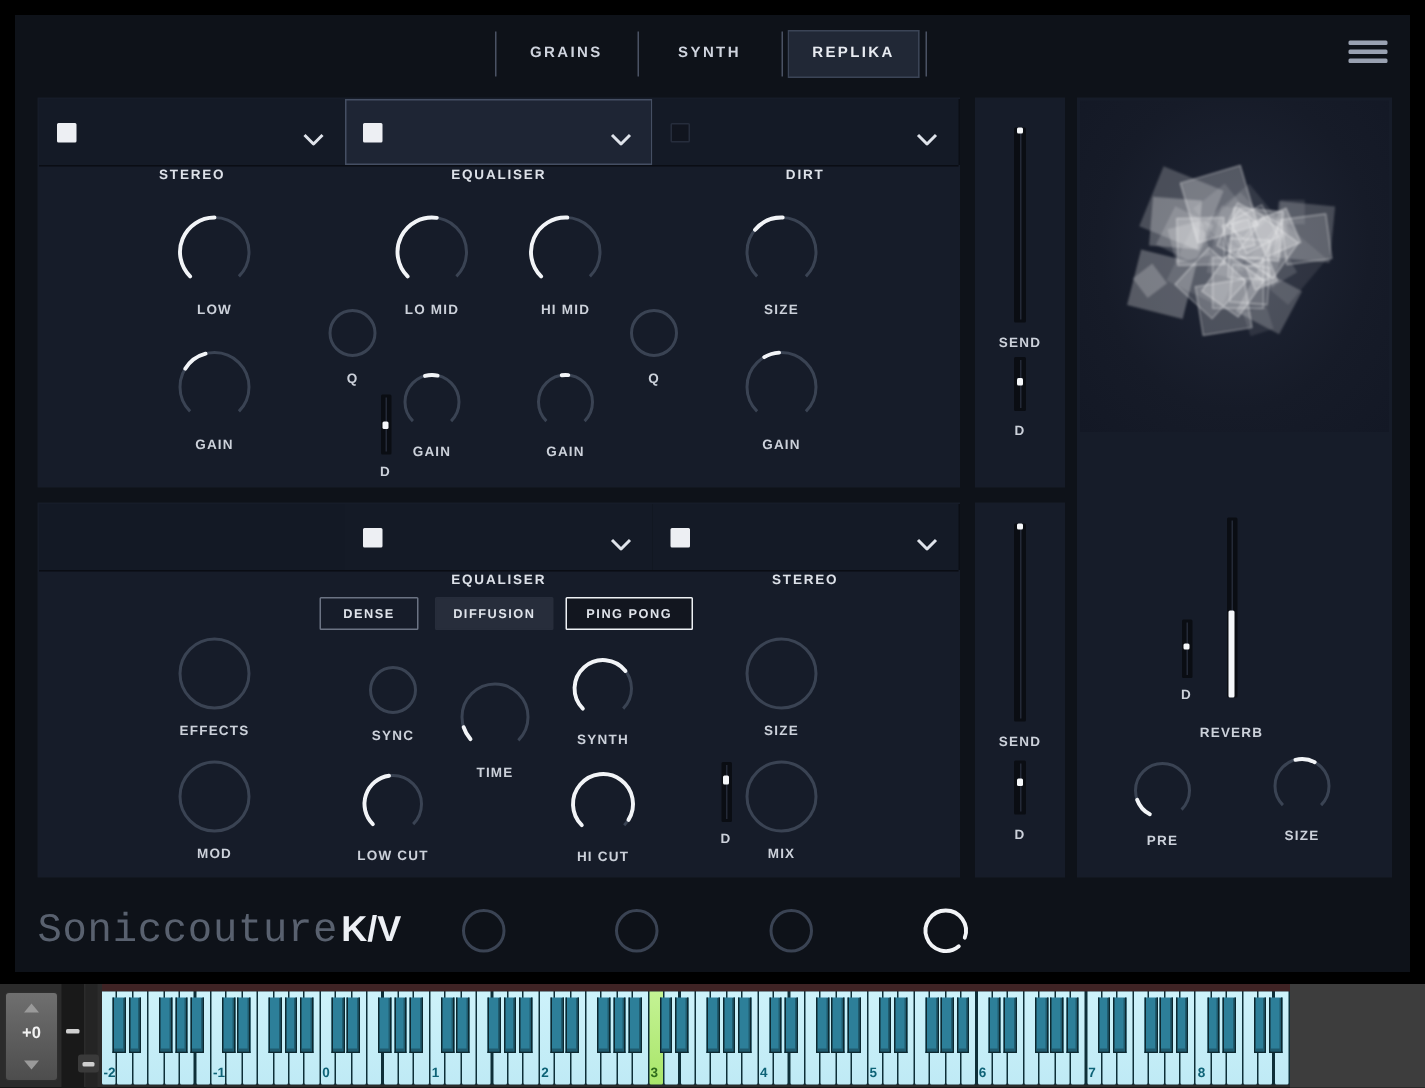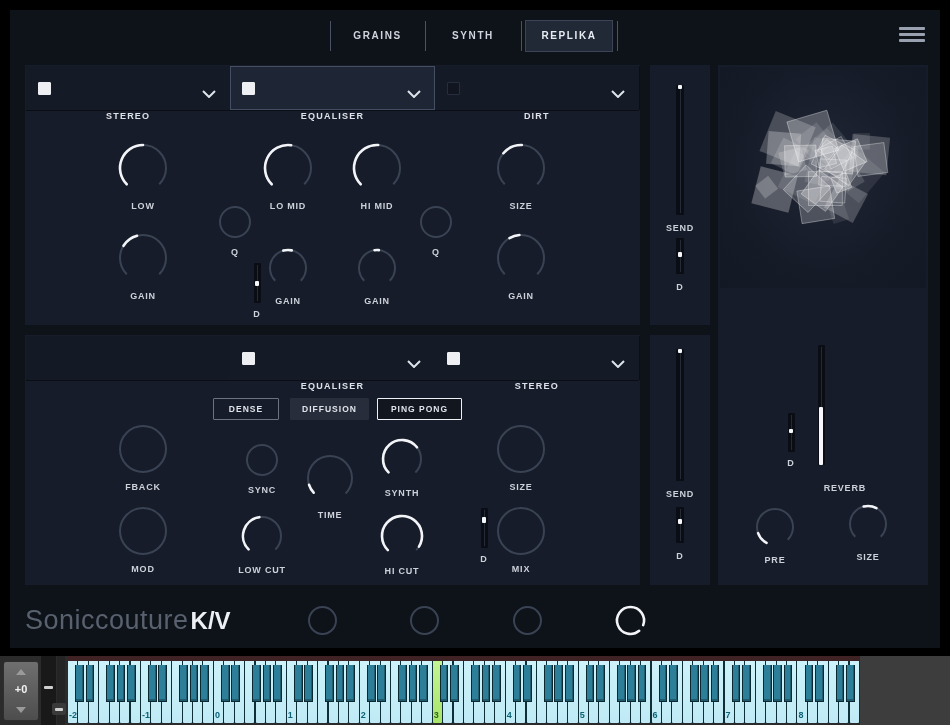--- a/index.html
+++ b/index.html
@@ -41,21 +41,21 @@
   
   #rv-img{position:absolute;left:720px;top:67px;width:206px;height:221px;
     background:radial-gradient(ellipse at 50% 45%, #202636 0%, #161b28 62%, #131825 100%);}
   #rv-select{position:absolute;left:718px;top:290px;width:210px;height:32px;background:#0f141d;
     border-top:1px solid #0a0d13;border-bottom:1px solid #0a0d13;}
   #rv-preset{position:absolute;left:0;right:0;top:11px;text-align:center;font-size:9.5px;
     font-weight:bold;letter-spacing:1.2px;color:#dfe3ea;}
   .nav-chev{position:absolute;top:10px;width:12px;height:12px;}
   
   #brand{position:absolute;left:25px;top:602px;height:36px;line-height:36px;white-space:nowrap;}
-  #brand .b1{font-size:27px;font-weight:300;color:#59616f;letter-spacing:.5px;}
+  #brand .b1{font-size:27px;font-weight:300;color:#59616f;letter-spacing:.5px;font-family:Liberation Mono, monospace;}
   #brand .b2{font-size:24px;font-weight:800;color:#edf0f5;margin-left:2px;}
   #tagline{position:absolute;left:650px;top:608px;width:278px;height:24px;text-align:right;
     font-size:19px;letter-spacing:4.5px;color:#7d8698;white-space:nowrap;}
   #tagline .div{color:#ffffff;font-weight:bold;}
   
   #kb-strip{position:absolute;left:0;top:648px;width:950px;height:77px;background:#2b2b2b;}
   #kb-topline{position:absolute;left:0;top:0;width:950px;height:8px;background:#000;}
   #transpose{position:absolute;left:3px;top:13px;width:34px;height:58px;border-radius:3px;
     background:linear-gradient(#6f6f6f,#4d4d4d);border:1px solid #2e2e2e;}
   #transpose .tri-up{position:absolute;left:12px;top:7px;width:0;height:0;
@@ -412,21 +412,21 @@
       </svg></div>
     <div class="klabel" style="left: 332px; top: 296px; width: 90px; height: 12px; position: absolute;">GAIN</div>
     <div class="knob" style="left: 492px; top: 229px; width: 58px; height: 58px; position: absolute;"><svg width="58" height="58" viewBox="0 0 58 58">
         <path d="M 12.74 45.26 A 23 23 0 1 1 45.26 45.26" stroke="#3a4353" stroke-width="2" fill="none"></path>
         <path d="M 17.50 9.08 A 23 23 0 0 1 27.40 6.06" stroke="#f2f4f7" stroke-width="2.6" fill="none" stroke-linecap="round"></path>
       </svg></div>
     <div class="klabel" style="left: 476px; top: 291px; width: 90px; height: 12px; position: absolute;">GAIN</div>
     <div class="knob" style="left: 114px; top: 420px; width: 58px; height: 58px; position: absolute;"><svg width="58" height="58" viewBox="0 0 58 58">
         <circle cx="29" cy="29" r="23" stroke="#3a4353" stroke-width="2" fill="none"></circle>
       </svg></div>
-    <div class="klabel" style="left: 98px; top: 482px; width: 90px; height: 12px; position: absolute;">FBACK</div>
+    <div class="klabel" style="left: 98px; top: 482px; width: 90px; height: 12px; position: absolute;">EFFECTS</div>
     <div class="knob" style="left: 241px; top: 439px; width: 42px; height: 42px; position: absolute;"><svg width="42" height="42" viewBox="0 0 42 42">
         <circle cx="21" cy="21" r="15" stroke="#3a4353" stroke-width="2" fill="none"></circle>
       </svg></div>
     <div class="klabel" style="left: 217px; top: 485px; width: 90px; height: 12px; position: absolute;">SYNC</div>
     <div class="knob" style="left: 302px; top: 450px; width: 56px; height: 56px; position: absolute;"><svg width="56" height="56" viewBox="0 0 56 56">
         <path d="M 12.44 43.56 A 22 22 0 1 1 43.56 43.56" stroke="#3a4353" stroke-width="2" fill="none"></path>
         <path d="M 11.65 42.72 A 22 22 0 0 1 7.08 34.80" stroke="#f2f4f7" stroke-width="2.6" fill="none" stroke-linecap="round"></path>
       </svg></div>
     <div class="klabel" style="left: 285px; top: 510px; width: 90px; height: 12px; position: absolute;">TIME</div>
     <div class="knob" style="left: 377px; top: 434px; width: 50px; height: 50px; position: absolute;"><svg width="50" height="50" viewBox="0 0 50 50">
@@ -510,14 +510,14 @@
     <div class="klabel" style="left: 635px; top: 551px; width: 90px; height: 12px; position: absolute;">D</div>
     <div class="vslider" style="left: 787.5px; top: 413px; width: 7px; height: 39px; position: absolute;">
       <div class="vline"></div>
       <div class="vfill" style="top: 42%; height: 10%;"></div>
     </div>
     <div class="klabel" style="left: 746px; top: 458px; width: 90px; height: 12px; position: absolute;">D</div>
     <div class="vslider" style="left: 817.5px; top: 345px; width: 7px; height: 120px; position: absolute;">
       <div class="vline"></div>
       <div class="vfill" style="top: 52%; height: 48%;"></div>
     </div>
-    <div class="klabel" style="left: 776px; top: 483px; width: 90px; height: 12px; position: absolute; text-align: right;">REVERB</div>
+    <div class="klabel" style="left: 776px; top: 483px; width: 90px; height: 12px; position: absolute;">REVERB</div>
   </div>
 
 </body></html>

